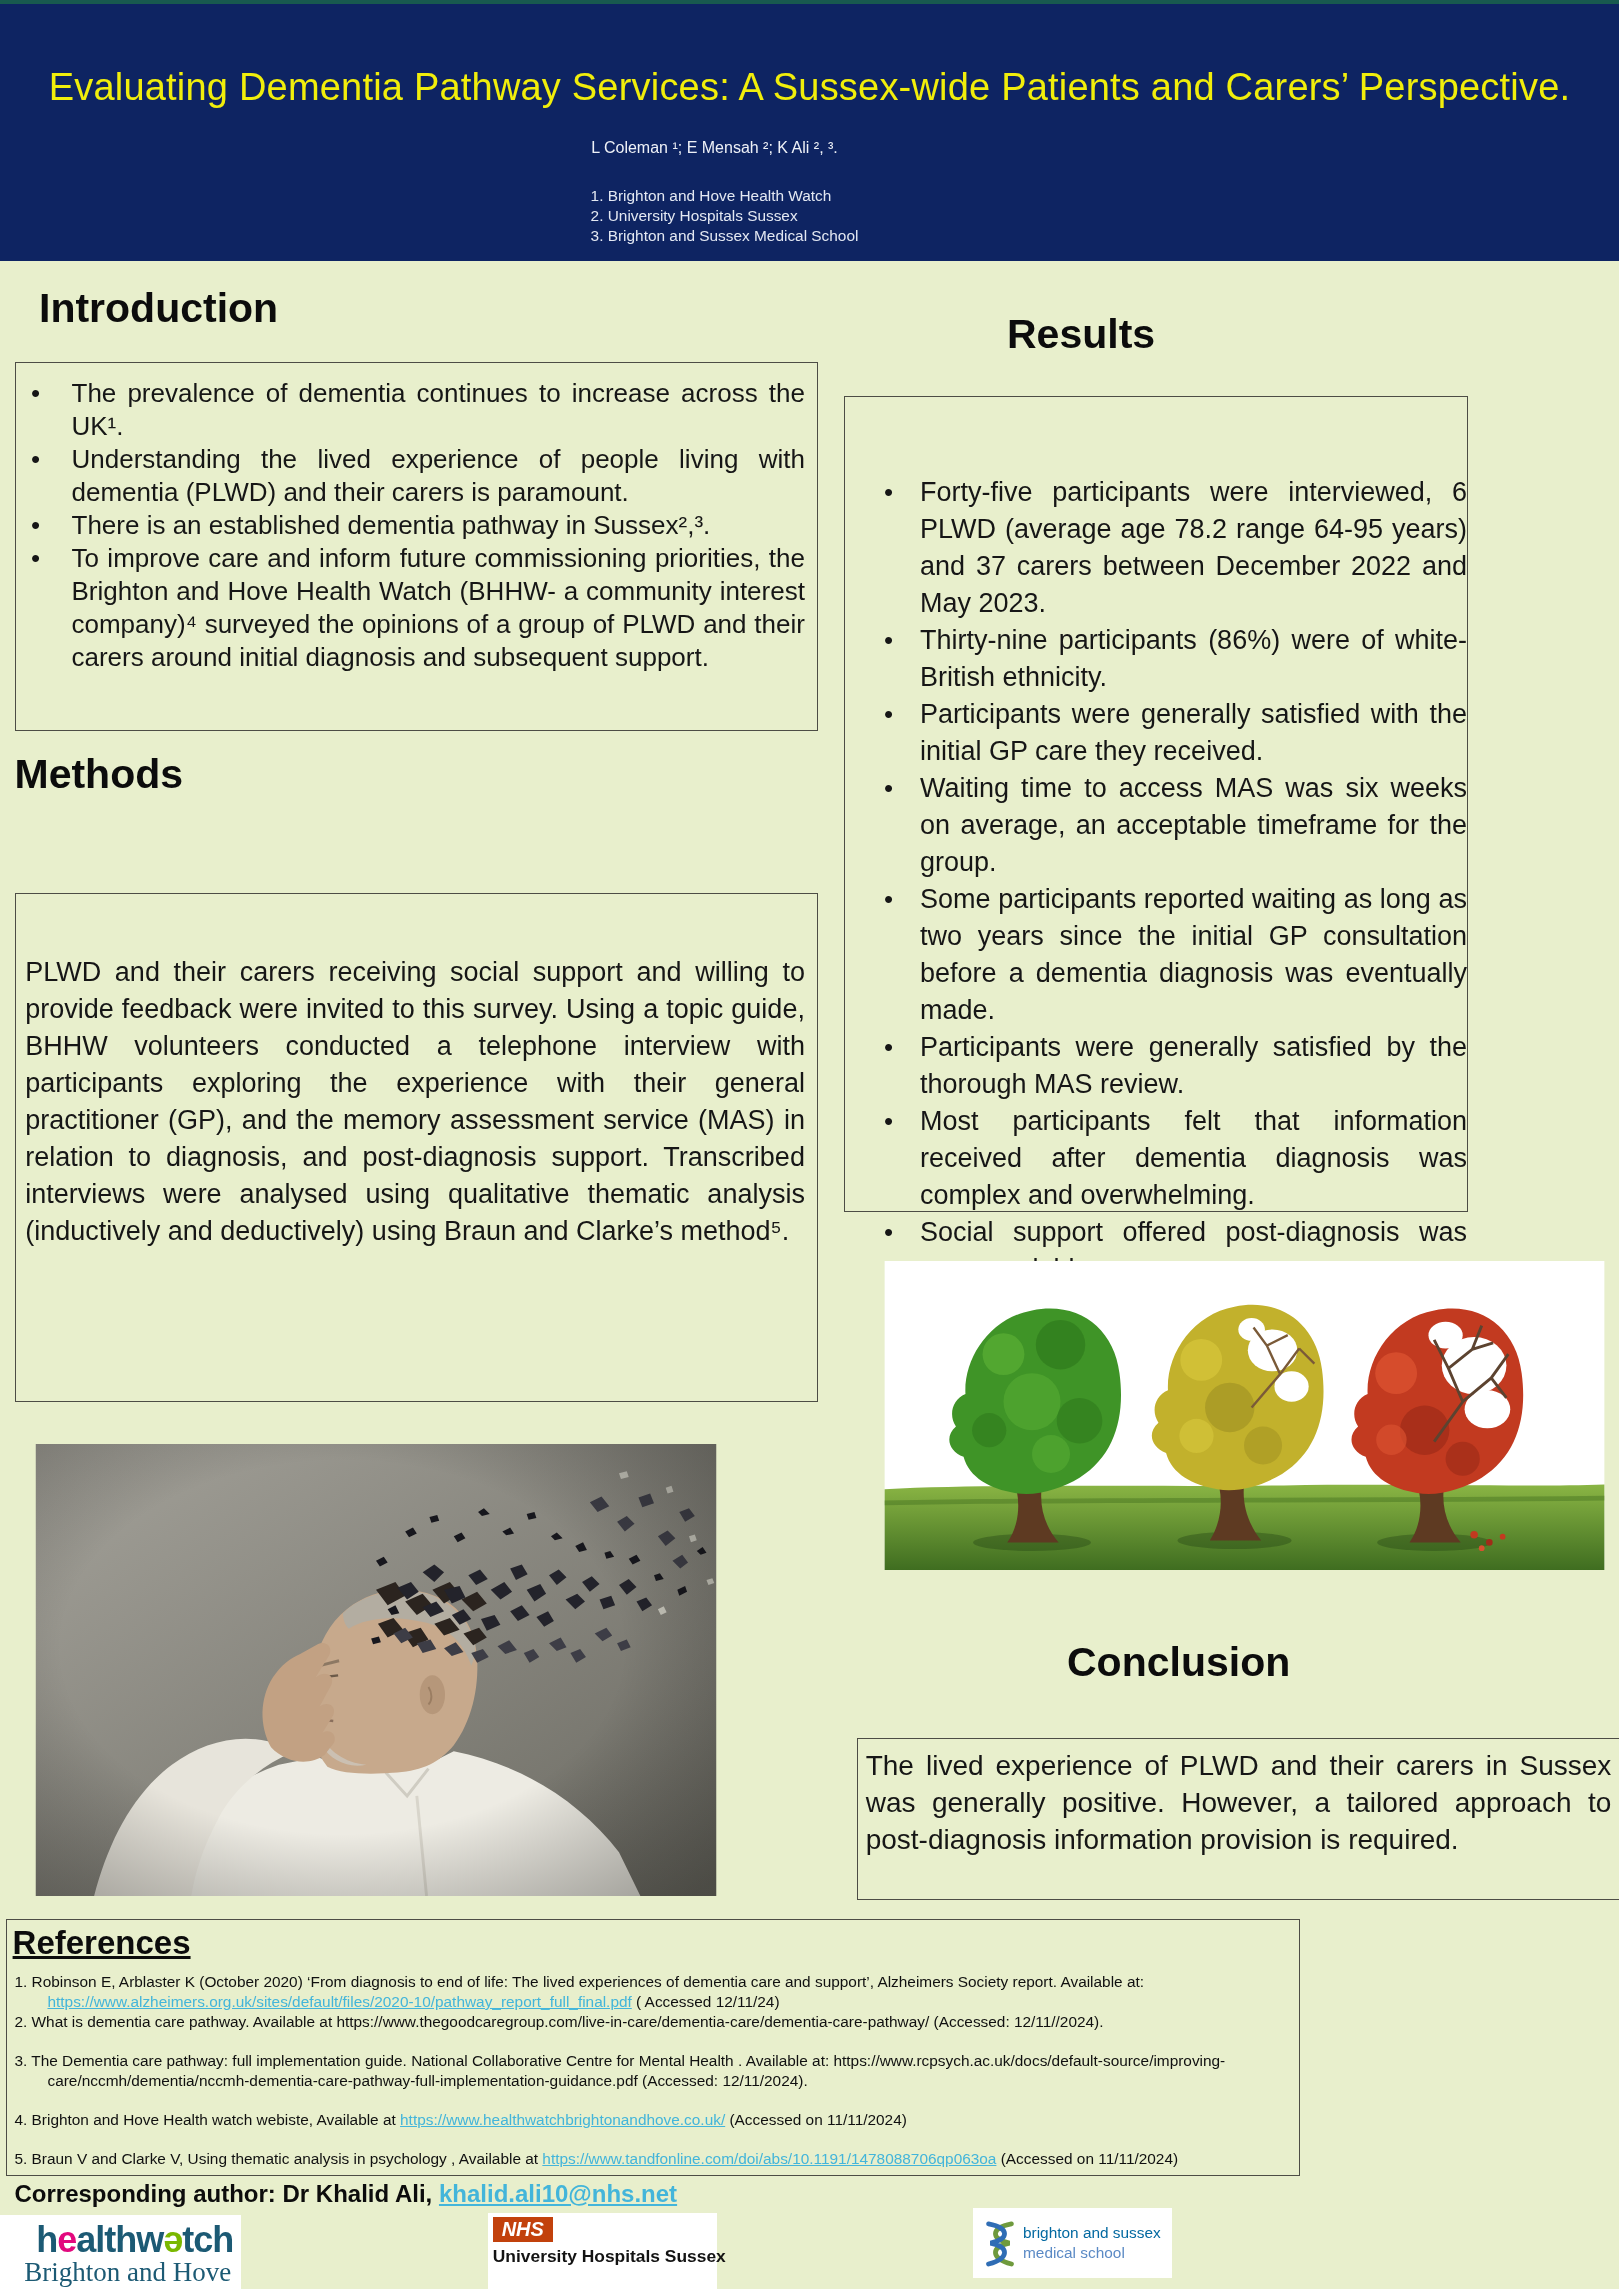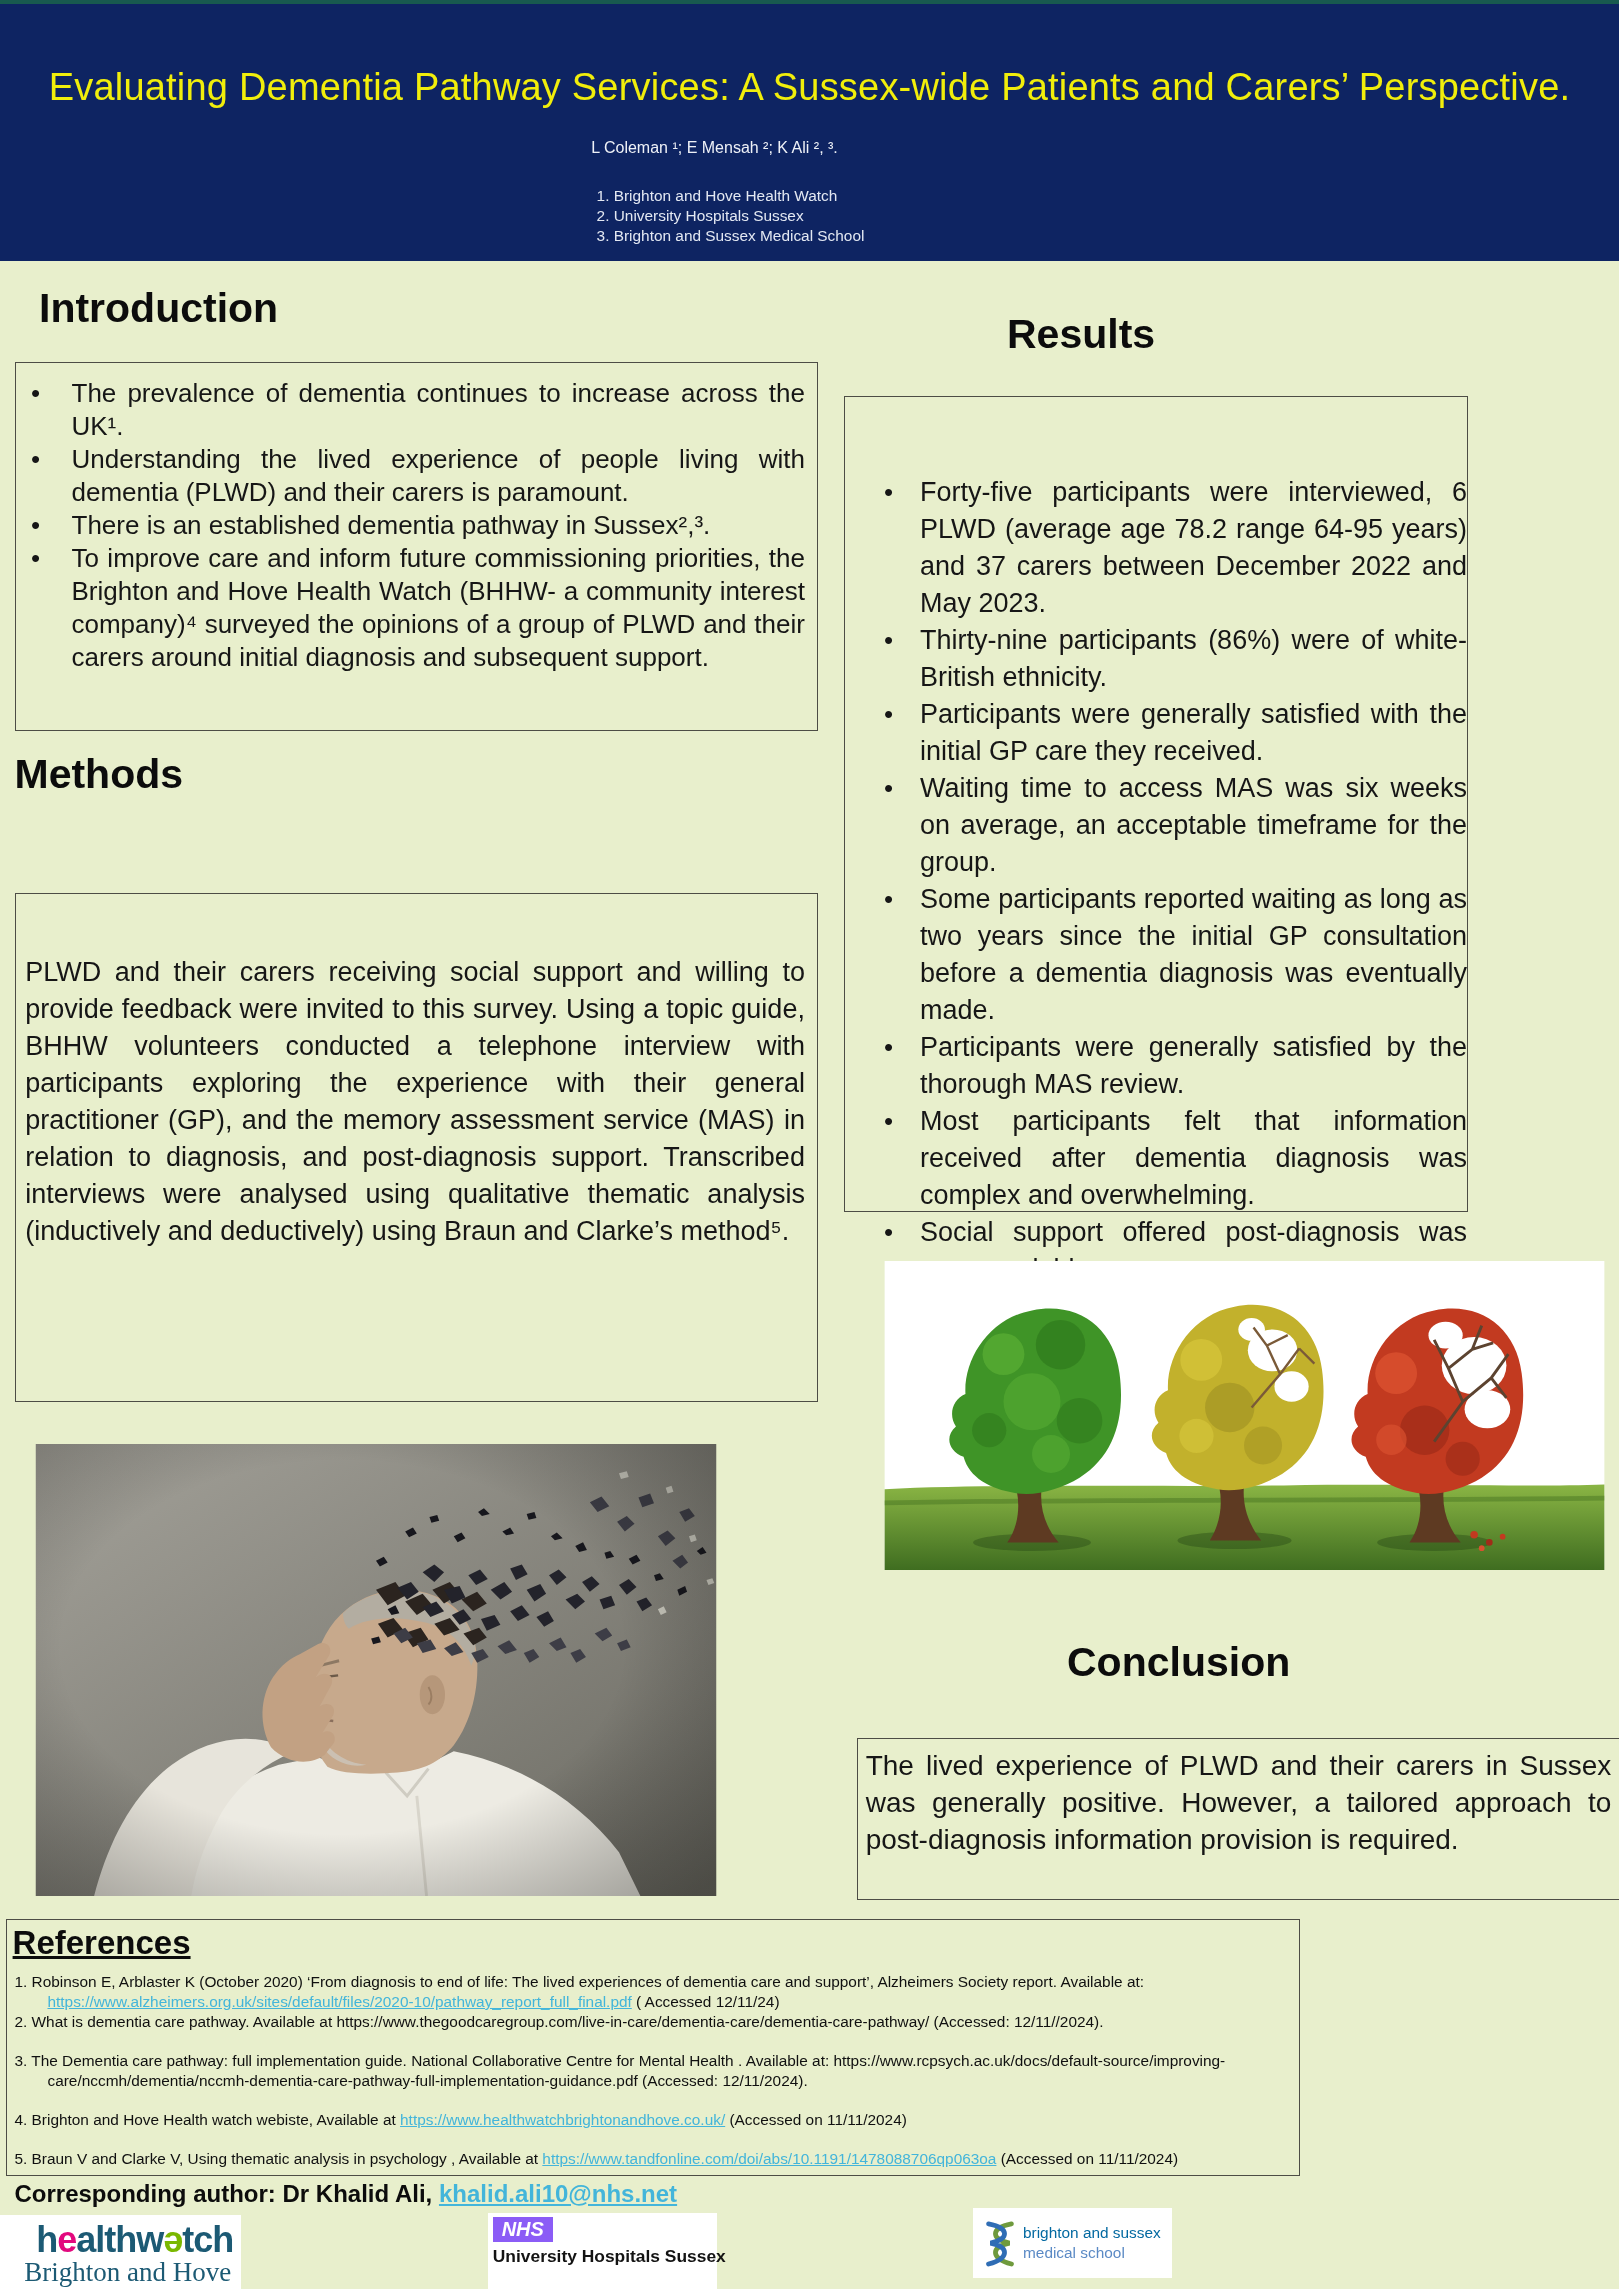--- a/index.html
+++ b/index.html
@@ -7,21 +7,21 @@
     position:relative;width:1619px;height:2289px;
     background:#e8efcc;overflow:hidden;
     font-family:"Liberation Sans",sans-serif;color:#141414;
   }
   
   .hdr{position:absolute;left:0;top:0;width:1619px;height:257px;background:#0e2462;border-top:4.8px solid #185a4f;}
   .hdr-title{position:absolute;left:0;top:62px;width:100%;text-align:center;
     color:#f1ee0b;font-size:38px;font-weight:500;letter-spacing:0.2px;}
   .hdr-authors{position:absolute;left:0;top:135px;width:1429px;text-align:center;
     color:#eef1f7;font-size:16px;}
-  .hdr-affil{position:absolute;left:16px;top:182px;width:1429px;text-align:center;}
+  .hdr-affil{position:absolute;left:10px;top:182px;width:1429px;text-align:center;}
   .hdr-affil .inner{display:inline-block;text-align:left;color:#e3e8f2;font-size:15.4px;line-height:20px;}
   
   .sec-h{position:absolute;font-size:41px;font-weight:bold;color:#0c0c0c;}
   
   .box{position:absolute;border:1.9px solid #4d4d45;box-sizing:border-box;background:transparent;}
   .body-text{font-size:26px;line-height:33px;text-align:justify;color:#161616;}
   .bullet{position:relative;padding-left:56px;margin:0;}
   .bullet::before{content:"\2022";position:absolute;left:15.4px;top:0;font-size:26px;color:#161616;}
   .results .bullet{padding-left:75px;}
   .results .bullet::before{left:39px;}
@@ -36,21 +36,21 @@
   .corr{position:absolute;left:14.5px;top:2180px;font-size:24px;font-weight:bold;color:#0c0c0c;}
   .corr .link{font-weight:bold;}
   
   .logo{position:absolute;background:#ffffff;}
   .hw{left:0;top:2215px;width:241px;height:74px;}
   .hw-word{position:absolute;right:7.7px;top:3.9px;font-size:36px;font-weight:bold;letter-spacing:-1px;color:#1c5a74;}
   .hw-word .pink{color:#e2097e;}
   .hw-word .green{color:#7ab800;}
   .hw-sub{position:absolute;right:9.7px;top:42px;font-family:"Liberation Serif",serif;font-size:27px;color:#1c5a74;}
   .nhs{left:488px;top:2213px;width:229px;height:76px;}
-  .nhs-box{position:absolute;left:4.8px;top:3.9px;width:60px;height:25px;background:#8b5cf6;display:flex;align-items:center;justify-content:center;}
+  .nhs-box{position:absolute;left:4.8px;top:3.9px;width:60px;height:25px;background:#c2410c;display:flex;align-items:center;justify-content:center;}
   .nhs-box span{color:#fff;font-style:italic;font-weight:bold;font-size:20px;}
   .nhs-l1{position:absolute;left:4.8px;top:33px;font-size:17.4px;font-weight:bold;color:#131313;white-space:nowrap;}
   .nhs-l2{position:absolute;left:4.8px;top:55px;font-size:12.6px;font-weight:bold;color:#005eb8;margin-top:24px;}
   .bsms{left:973px;top:2208px;width:199px;height:70px;}
   .bsms-txt{position:absolute;left:50px;top:15.4px;font-size:15.4px;line-height:19.3px;}
   .bsms-l1{color:#0369a1;}
   .bsms-l2{color:#5b8ac5;}
 </style>
 </head>
 <body>

